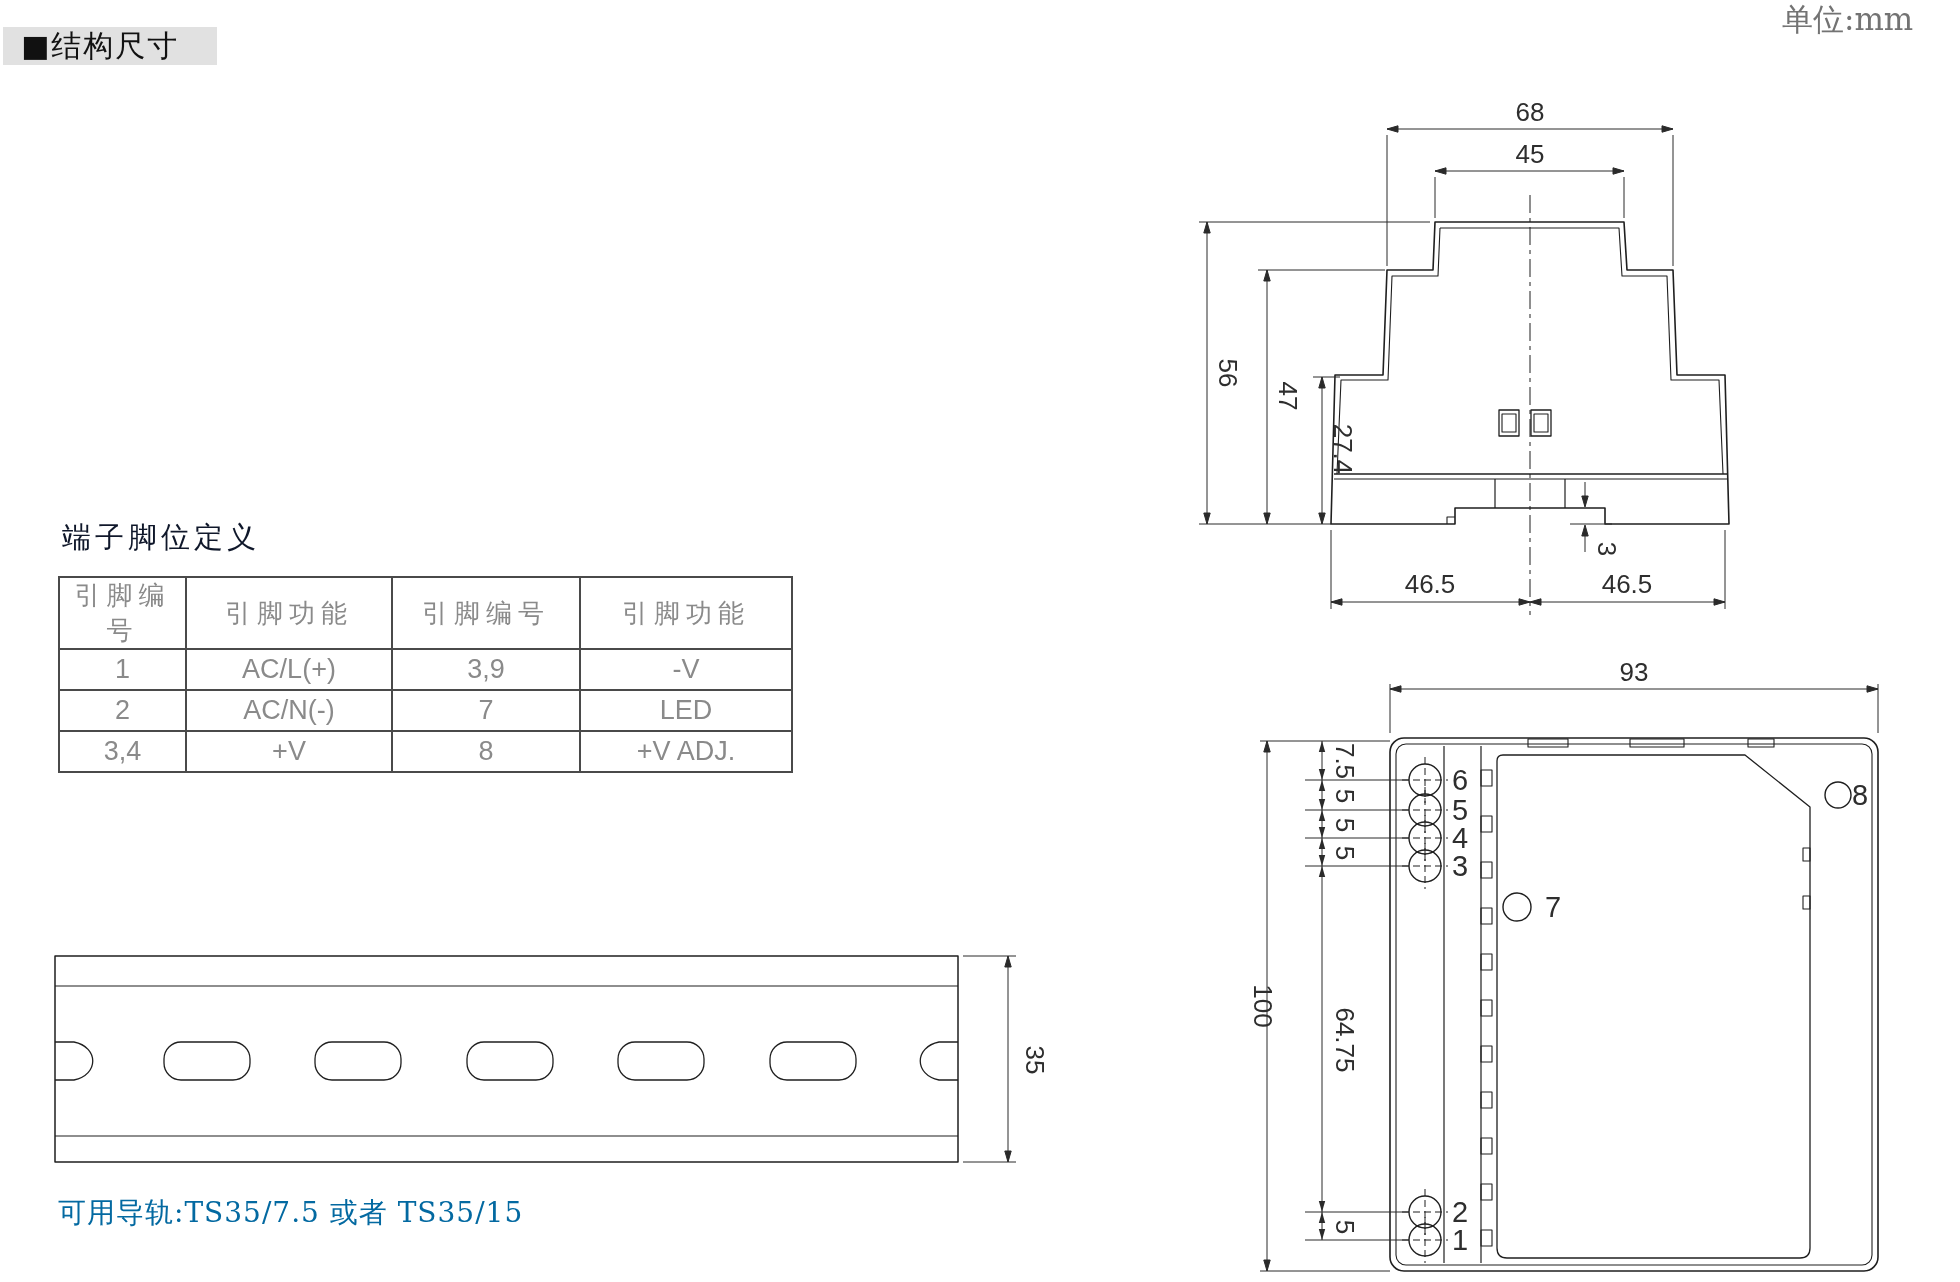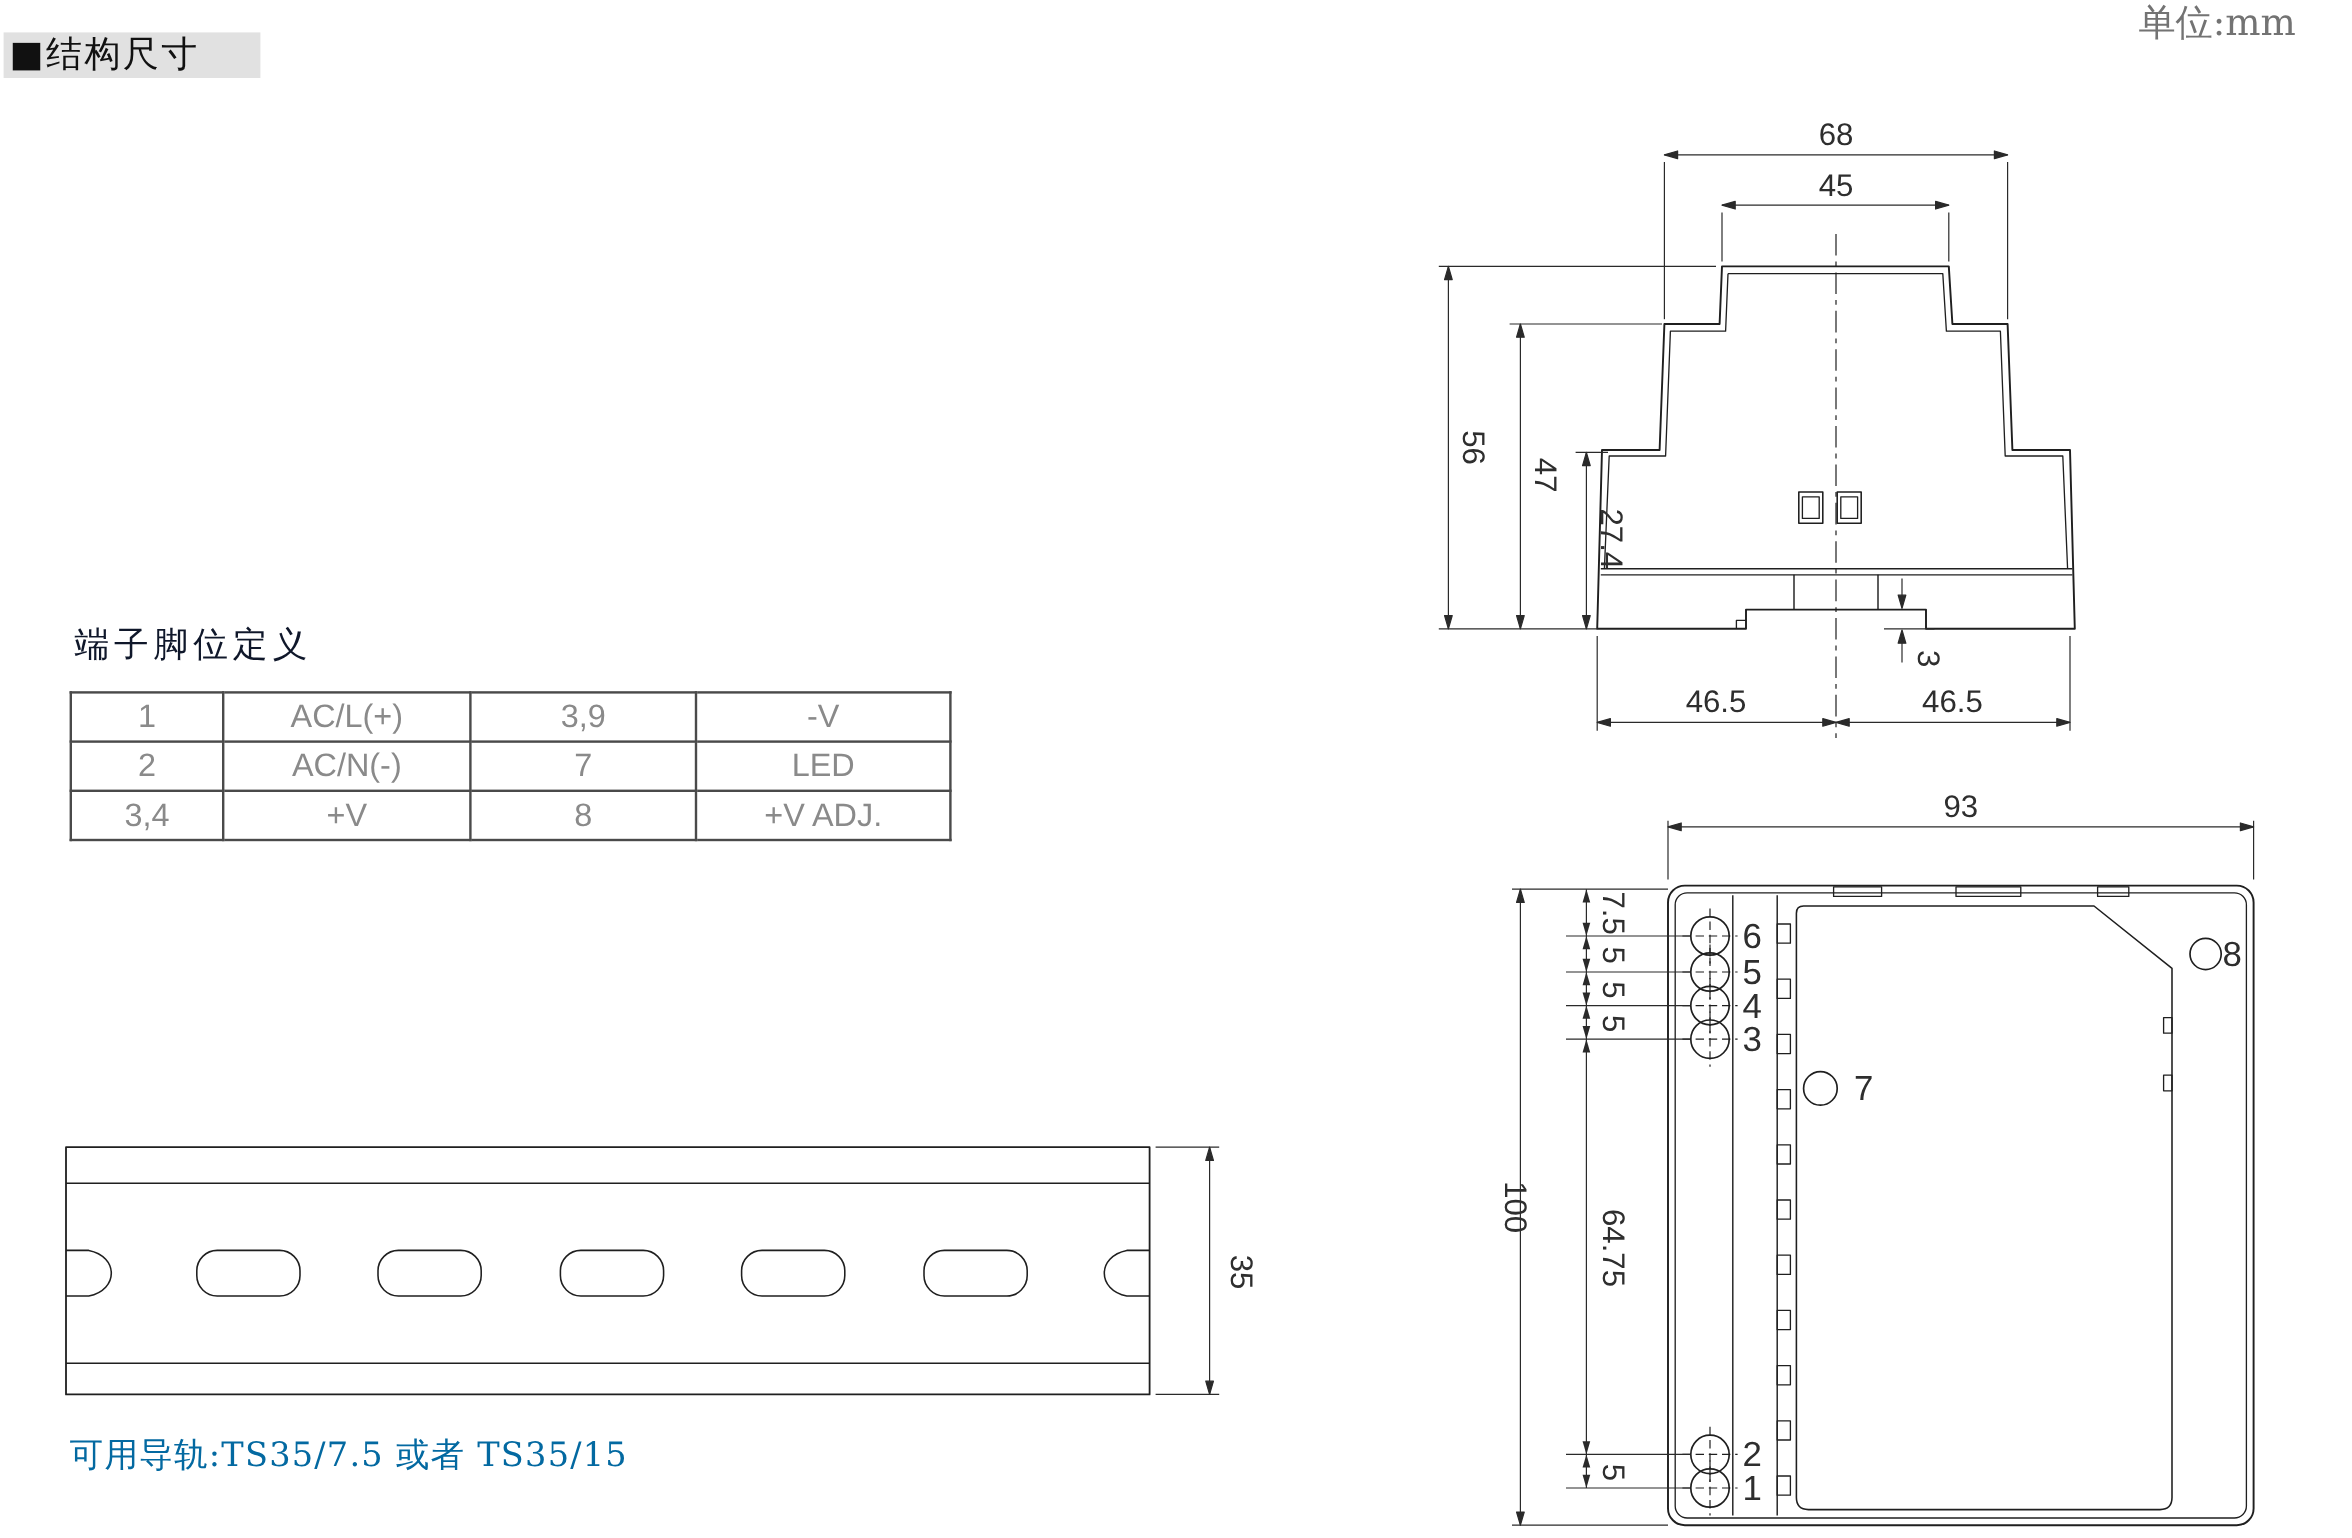--- a/index.html
+++ b/index.html
@@ -1,20 +1,20 @@
 <!DOCTYPE html>
 <html><head>
 <meta charset="utf-8">
 <style>
   html,body{margin:0;padding:0;background:#ffffff;}
   #canvas{position:relative;width:1960px;height:1282px;background:#ffffff;overflow:hidden;
           font-family:"Liberation Sans",sans-serif;}
   .serif{font-family:"DejaVu Serif","Liberation Serif",serif;}
   #section-title{position:absolute;left:3px;top:27px;width:214px;height:38px;background:#e1e1e1;
-                 color:#111;font-size:30px;line-height:38px;padding-left:5px;box-sizing:border-box;
+                 color:#111;font-size:30px;line-height:38px;padding-left:18px;box-sizing:border-box;
                  letter-spacing:2px;}
   #unit-label{position:absolute;left:1782px;top:4px;width:175px;height:30px;color:#737373;
               font-size:31px;line-height:30px;}
   #pin-table-title{position:absolute;left:62px;top:518px;color:#0f172a;font-size:29px;letter-spacing:4px;}
   table#pin-table{position:absolute;left:58px;top:576px;border-collapse:collapse;table-layout:fixed;}
   table#pin-table td,table#pin-table th{border:2px solid #4a4a4a;color:#8a8a8a;text-align:center;
         padding:0;height:39px;font-weight:normal;overflow:hidden;}
   table#pin-table th{font-family:"DejaVu Serif","Liberation Serif",serif;font-size:26px;letter-spacing:6px;}
   table#pin-table td{font-family:"Liberation Sans",sans-serif;font-size:27px;}
   #rail-note{position:absolute;left:58px;top:1194px;color:#0369a1;font-size:28px;letter-spacing:1px;}
@@ -33,20 +33,26 @@
   <div id="pin-table-title" class="serif">端子脚位定义</div>
 
   <table id="pin-table">
     <colgroup>
         <col style="width:127px">
         <col style="width:206px">
         <col style="width:188px">
         <col style="width:212px">
       </colgroup>
     <tbody>
+        <tr>
+      <th>引脚编号</th>
+      <th>引脚功能</th>
+      <th>引脚编号</th>
+      <th>引脚功能</th>
+    </tr>
     <tr>
       <td>1</td>
       <td>AC/L(+)</td>
       <td>3,9</td>
       <td>-V</td>
     </tr>
     <tr>
       <td>2</td>
       <td>AC/N(-)</td>
       <td>7</td>

